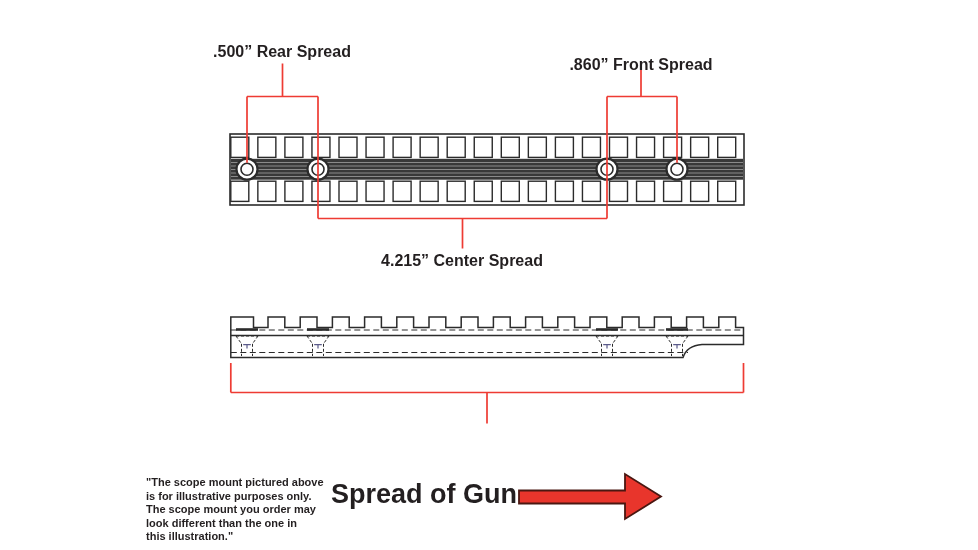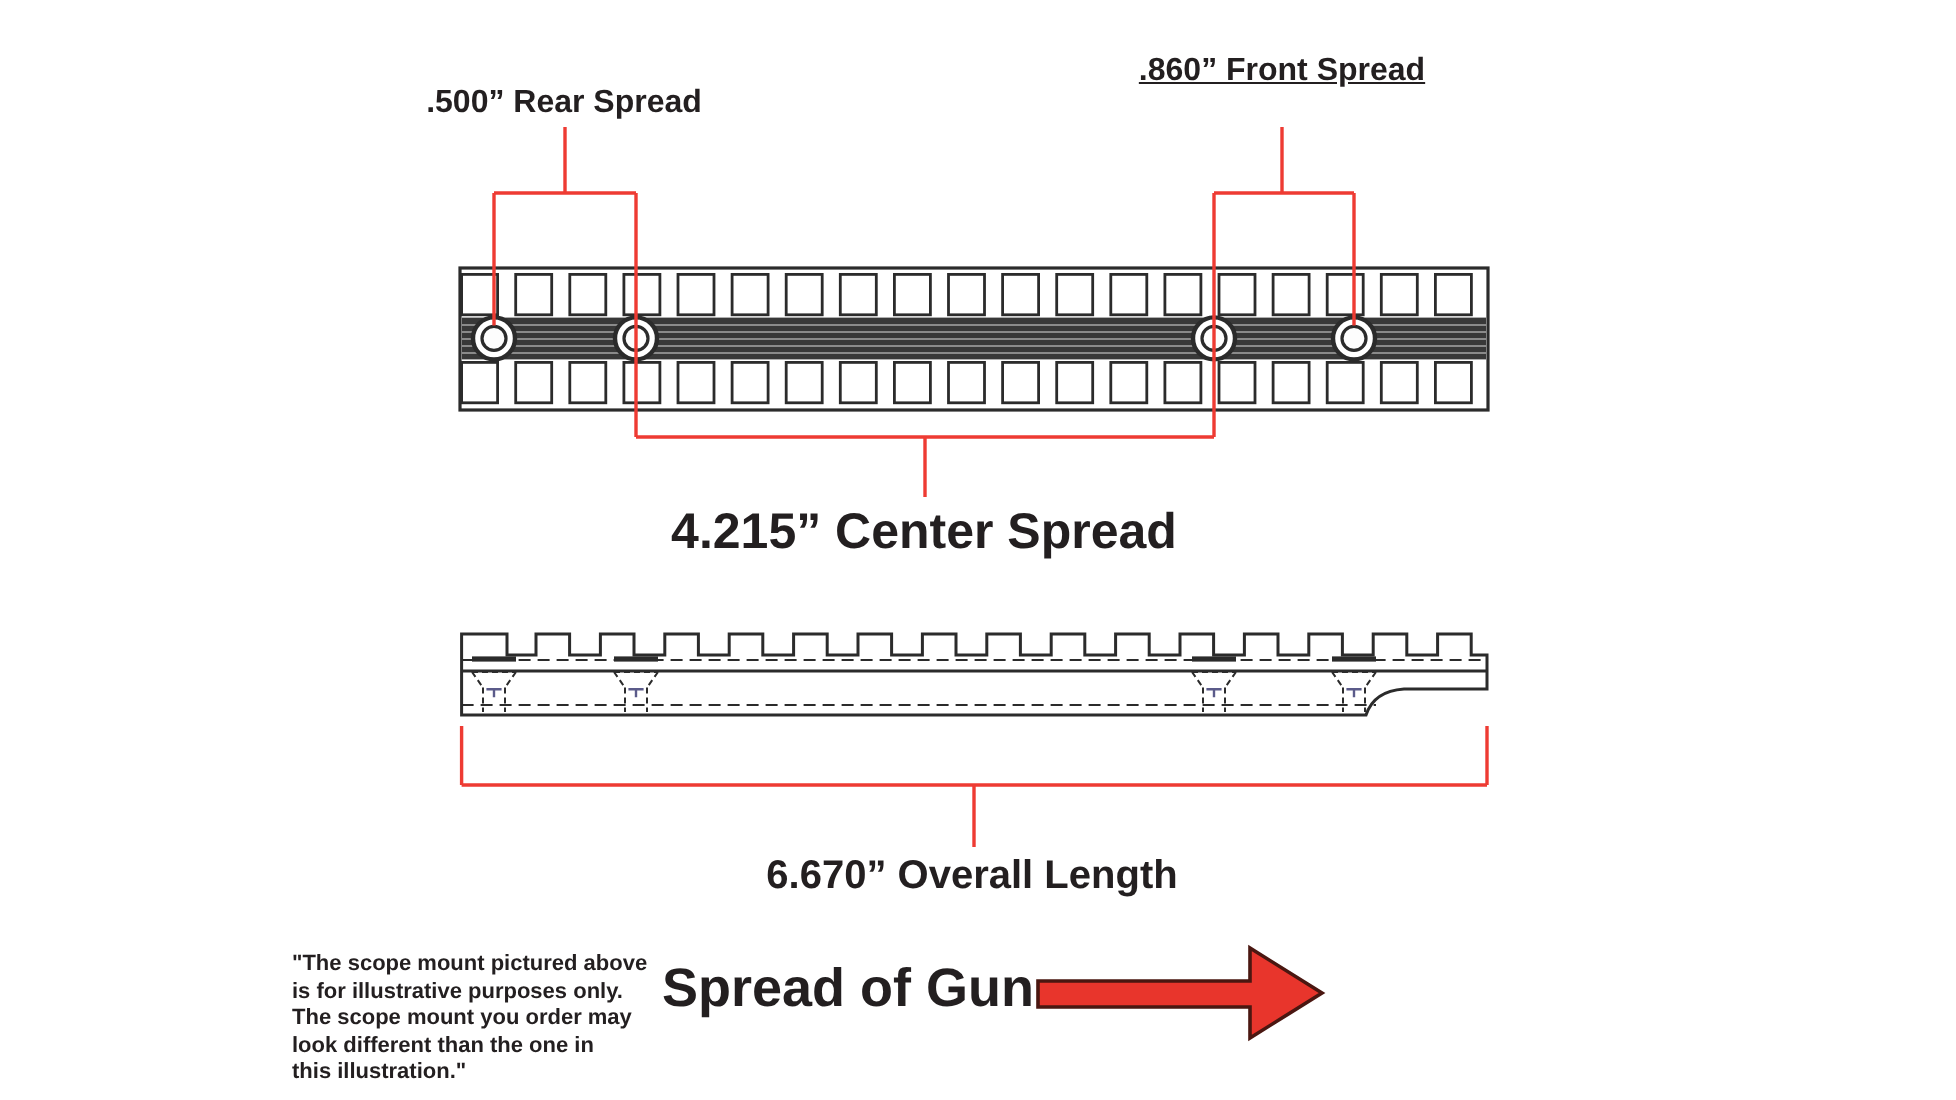--- a/index.html
+++ b/index.html
@@ -3,21 +3,21 @@
 <meta charset="utf-8">
 <style>
   html,body{margin:0;padding:0;background:#ffffff;}
   #stage{
     position:relative;width:978px;height:550px;background:#ffffff;overflow:hidden;
     font-family:"Liberation Sans","DejaVu Sans",sans-serif;color:var(--text,#231f20);
   }
   #drawing{position:absolute;left:0;top:0;}
   .label{position:absolute;font-weight:bold;white-space:nowrap;transform:translateX(-50%);}
   .lbl-small{font-size:16px;}
-  .lbl-center{font-size:25px;text-align:right;}
+  .lbl-center{font-size:16px;text-align:right;}
   .lbl-overall{font-size:20px;}
   .lbl-frontgun{font-size:27px;}
   .disclaimer{
     position:absolute;left:146px;top:476px;width:200px;
     font-size:11px;line-height:13.6px;font-weight:bold;white-space:pre-line;transform:none;
   }
   
   .ln{stroke:var(--line,#2b2b2b);fill:none;}
   .outline{stroke:var(--line,#2b2b2b);fill:#ffffff;}
   .tooth{stroke:var(--line,#2b2b2b);fill:#ffffff;}
@@ -127,25 +127,24 @@
       <path class="red" d="M641,63.5 V96.5 M607,96.5 H677 M677,96.5 V162.8 M607,96.5 V218.5"></path>
       <path class="red" d="M318,218.5 H607 M462.5,218.5 V248.5"></path>
       <path class="red" d="M230.8,363 V392.5 M743.5,363 V392.5 M230.8,392.5 H743.5 M487,392.5 V423.5"></path>
     </g>
 
     <polygon class="arrow" points="519,490.5 625,490.5 625,474 661,496.5 625,519 625,503.5 519,503.5"></polygon>
   </svg>
 
   <div class="label lbl-small" style="left:282px;top:43px;">.500” Rear Spread</div>
 
-  <div class="label lbl-small" style="left:641px;top:27px;text-decoration:underline;">.860” Front Spread</div>
+  <div class="label lbl-small" style="left:641px;top:56px;">.860” Front Spread</div>
 
   <div class="label lbl-center" style="left:462px;top:252px;">4.215” Center Spread</div>
 
-  <div class="label lbl-overall" style="left:486px;top:427px;">6.670” Overall Length</div>
 
   <div class="label lbl-frontgun" style="left:424px;top:479px;">Spread of Gun</div>
 
   <div class="label disclaimer">"The scope mount pictured above
 is for illustrative purposes only.
 The scope mount you order may
 look different than the one in
 this illustration."</div>
 </div>
 

